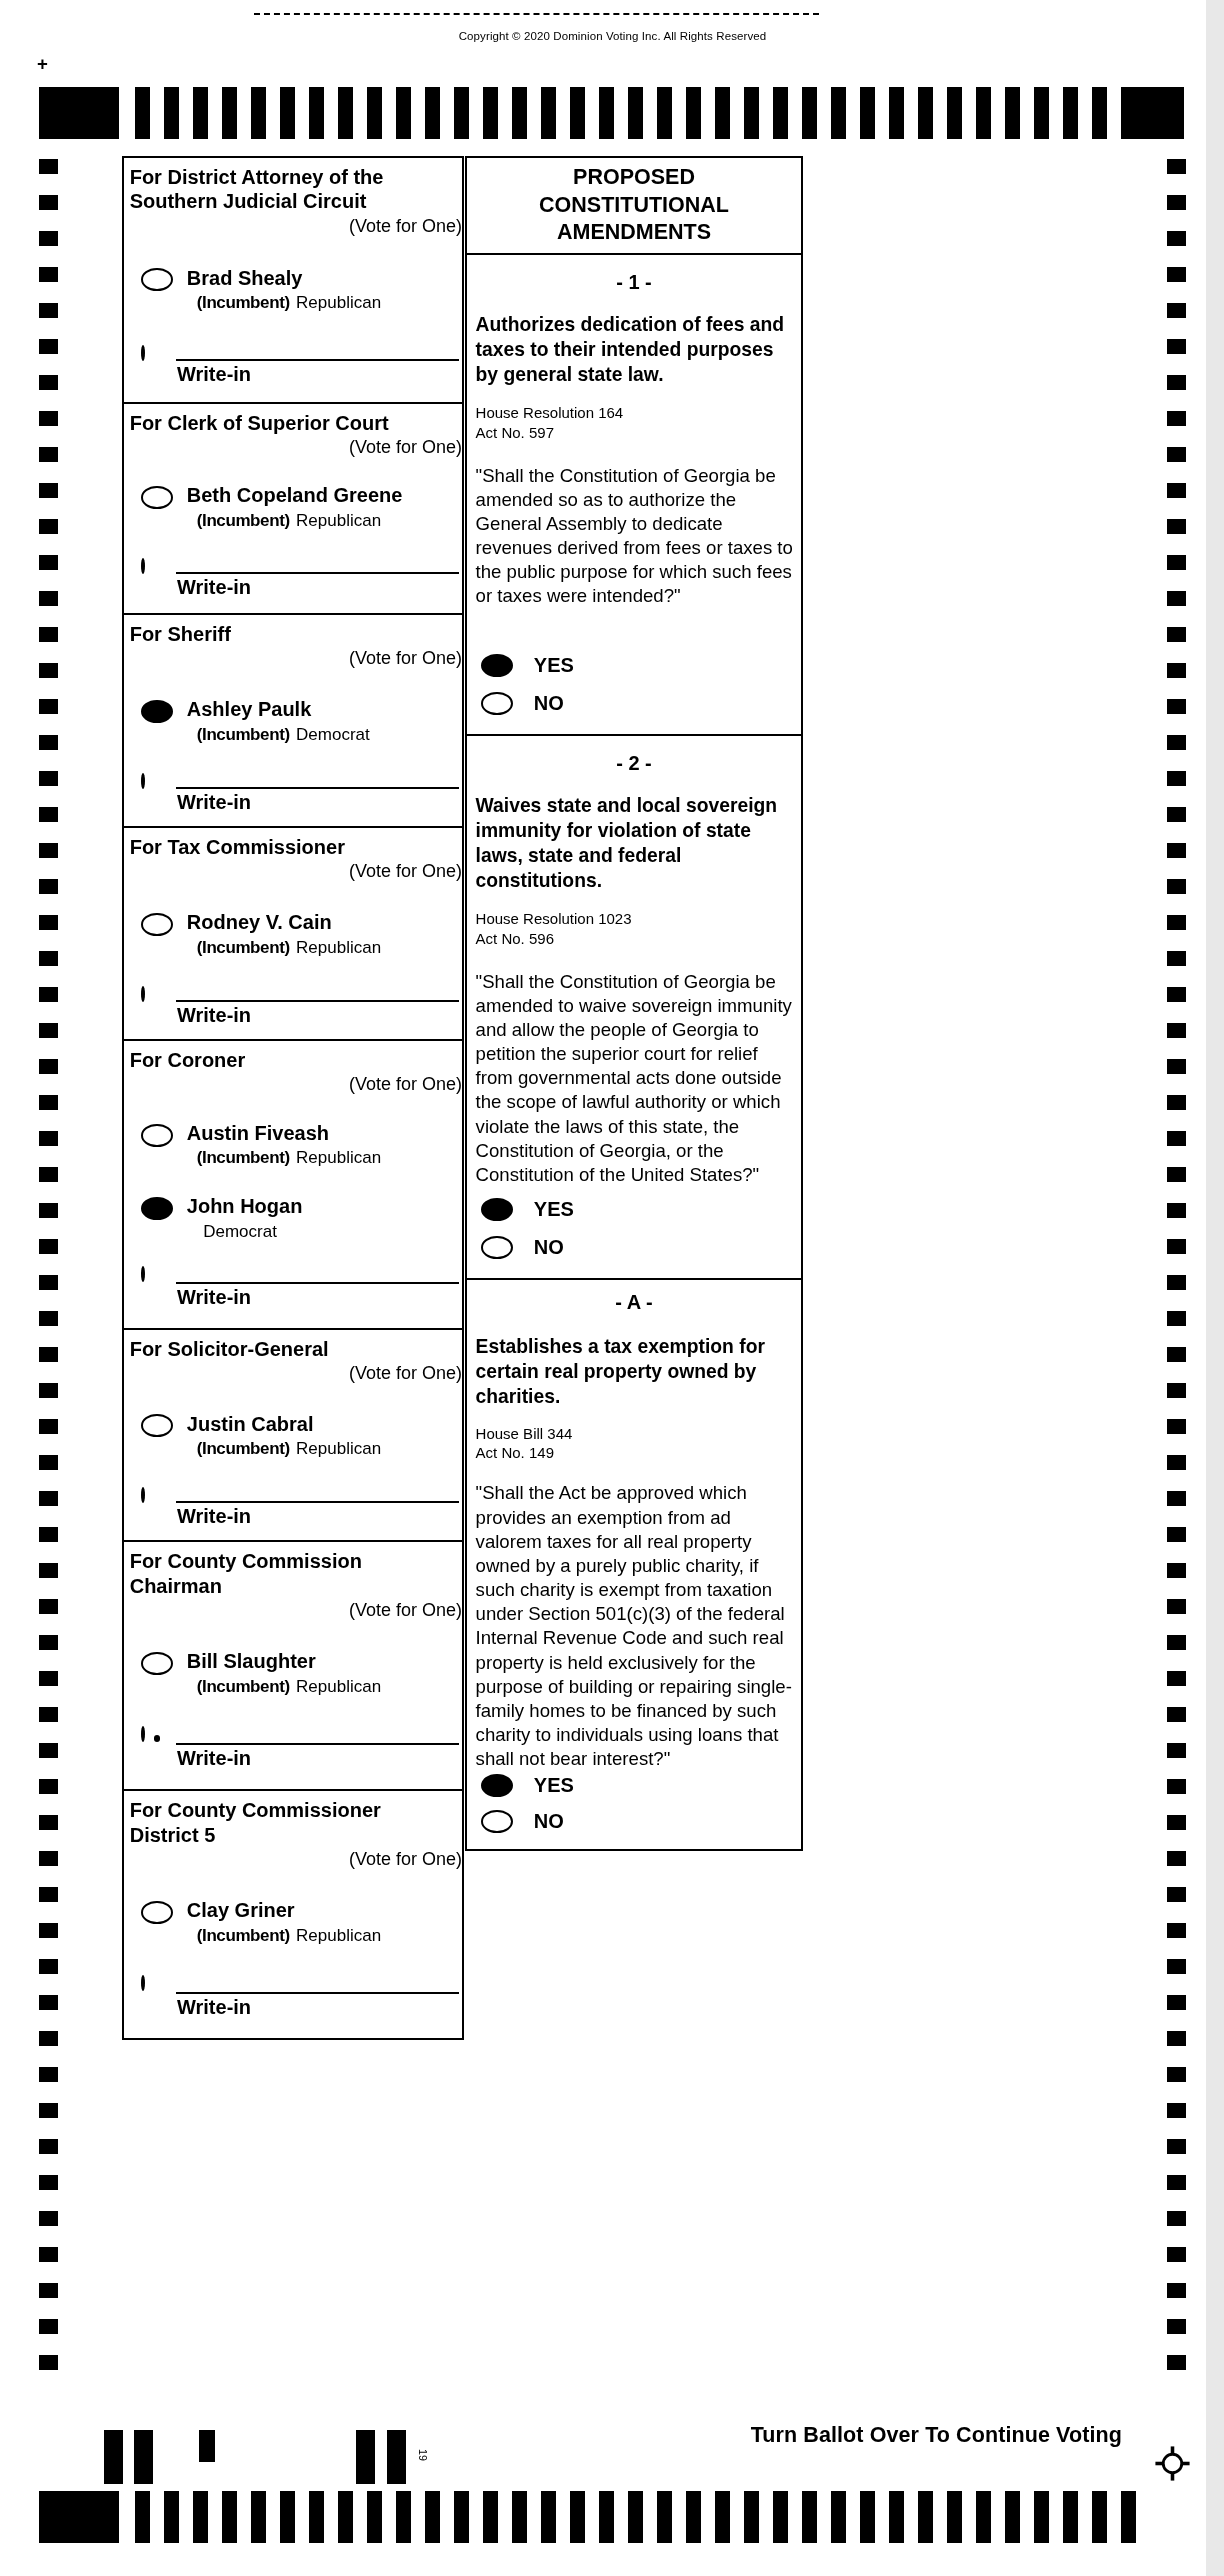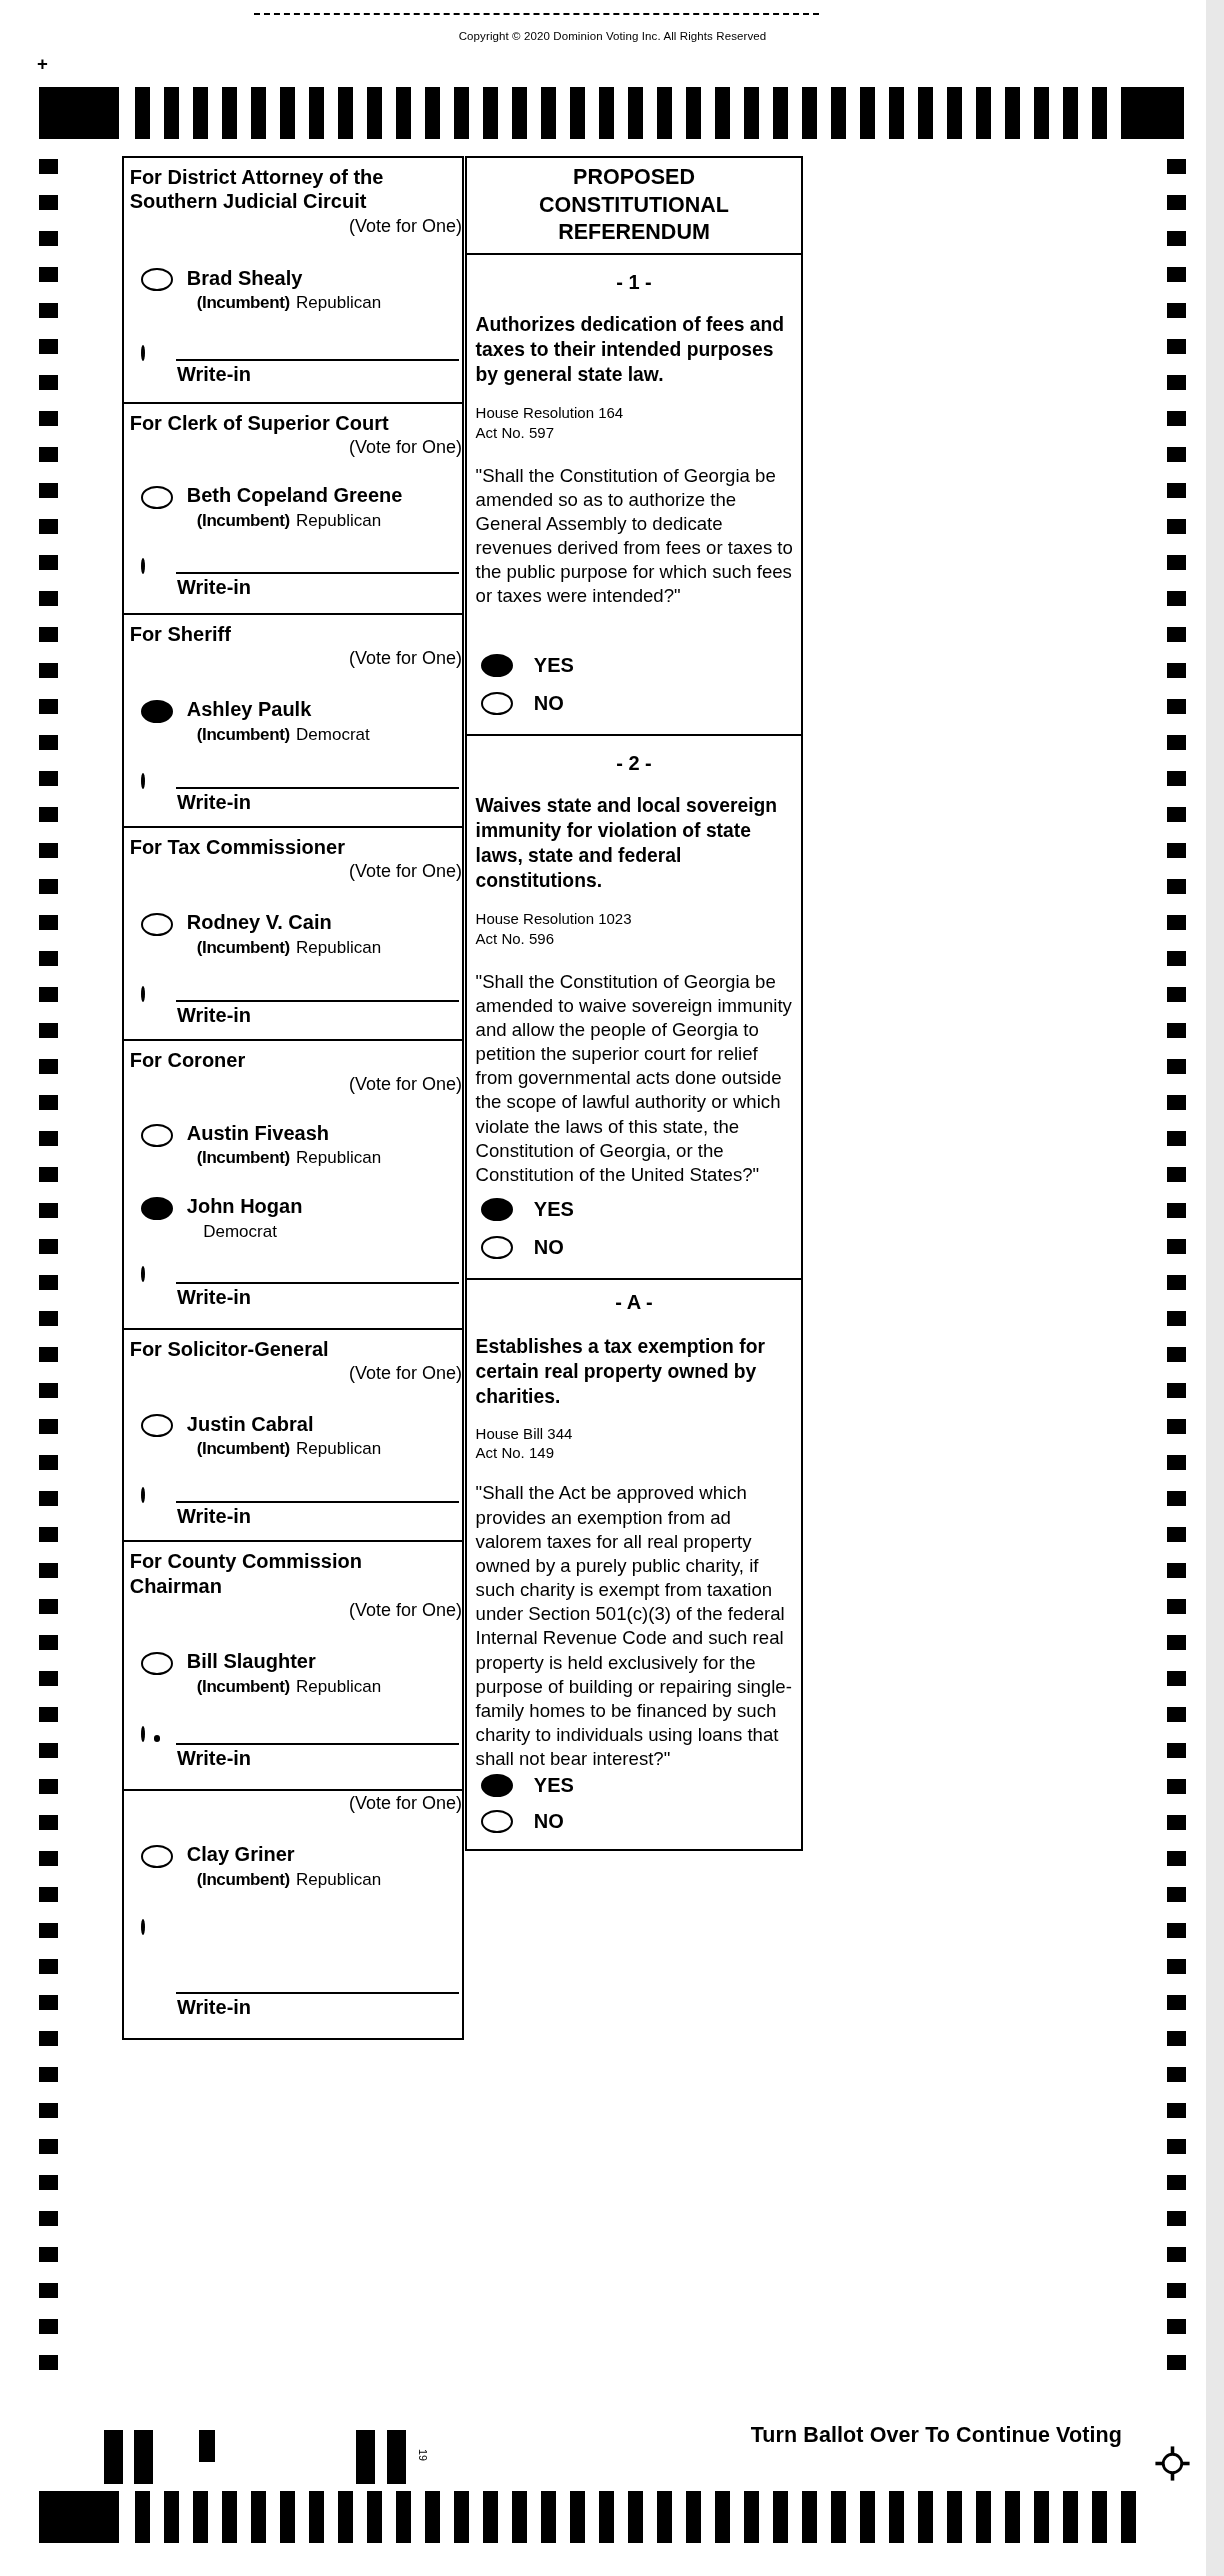--- a/index.html
+++ b/index.html
@@ -249,20 +249,22 @@
       <div class="wi-oval-row" style="margin-top:31.5px">
         <span class="oval" data-state="dot"></span>
       </div>
       <div class="wi-bottom">
         <div class="wi-rule"></div>
         <div class="wi-label">Write-in</div>
       </div>
     </div>
 
     <div class="box" style="height:251px">
+      <div class="c-title pre">For County Commissioner
+District 5</div>
       <div class="vote-for">(Vote for One)</div>
       <div class="cand" style="margin-top:29px">
         <span class="oval" data-state="empty"></span>
         <span class="cand-text">
           <span class="cand-name" style="display:block">Clay Griner</span>
           <span class="cand-party">
             <span class="inc">(Incumbent)</span>
             <span>Republican</span>
           </span>
         </span>
@@ -275,21 +277,21 @@
         <div class="wi-label">Write-in</div>
       </div>
     </div>
 
   </div>
 
   <div id="right-col">
 
     <div class="box hdr pre" style="height:99px">PROPOSED
 CONSTITUTIONAL
-REFERENDUM</div>
+AMENDMENTS</div>
 
     <div class="box" style="height:483px">
       <div class="m-number">- 1 -</div>
       <div class="m-summary">Authorizes dedication of fees and taxes to their intended purposes by general state law.</div>
       <div class="m-ref pre">House Resolution 164
 Act No. 597</div>
       <div class="m-question">"Shall the Constitution of Georgia be amended so as to authorize the General Assembly to dedicate revenues derived from fees or taxes to the public purpose for which such fees or taxes were intended?"</div>
       <div class="m-options">
         <div class="opt">
           <span class="oval" data-state="filled"></span>

